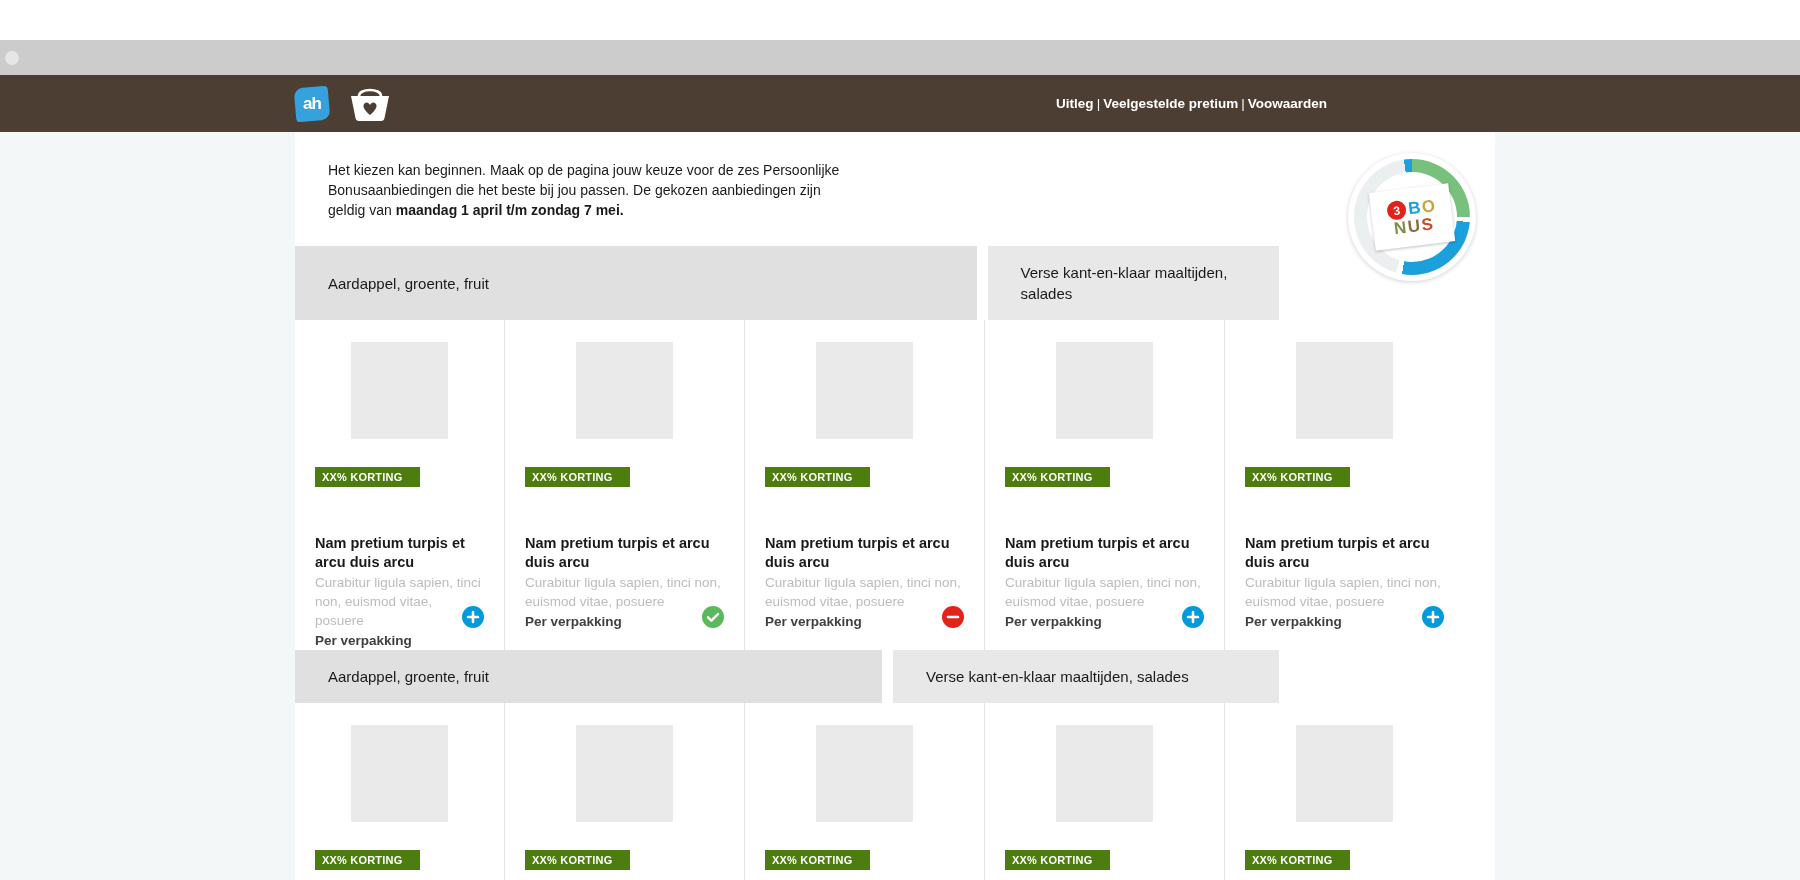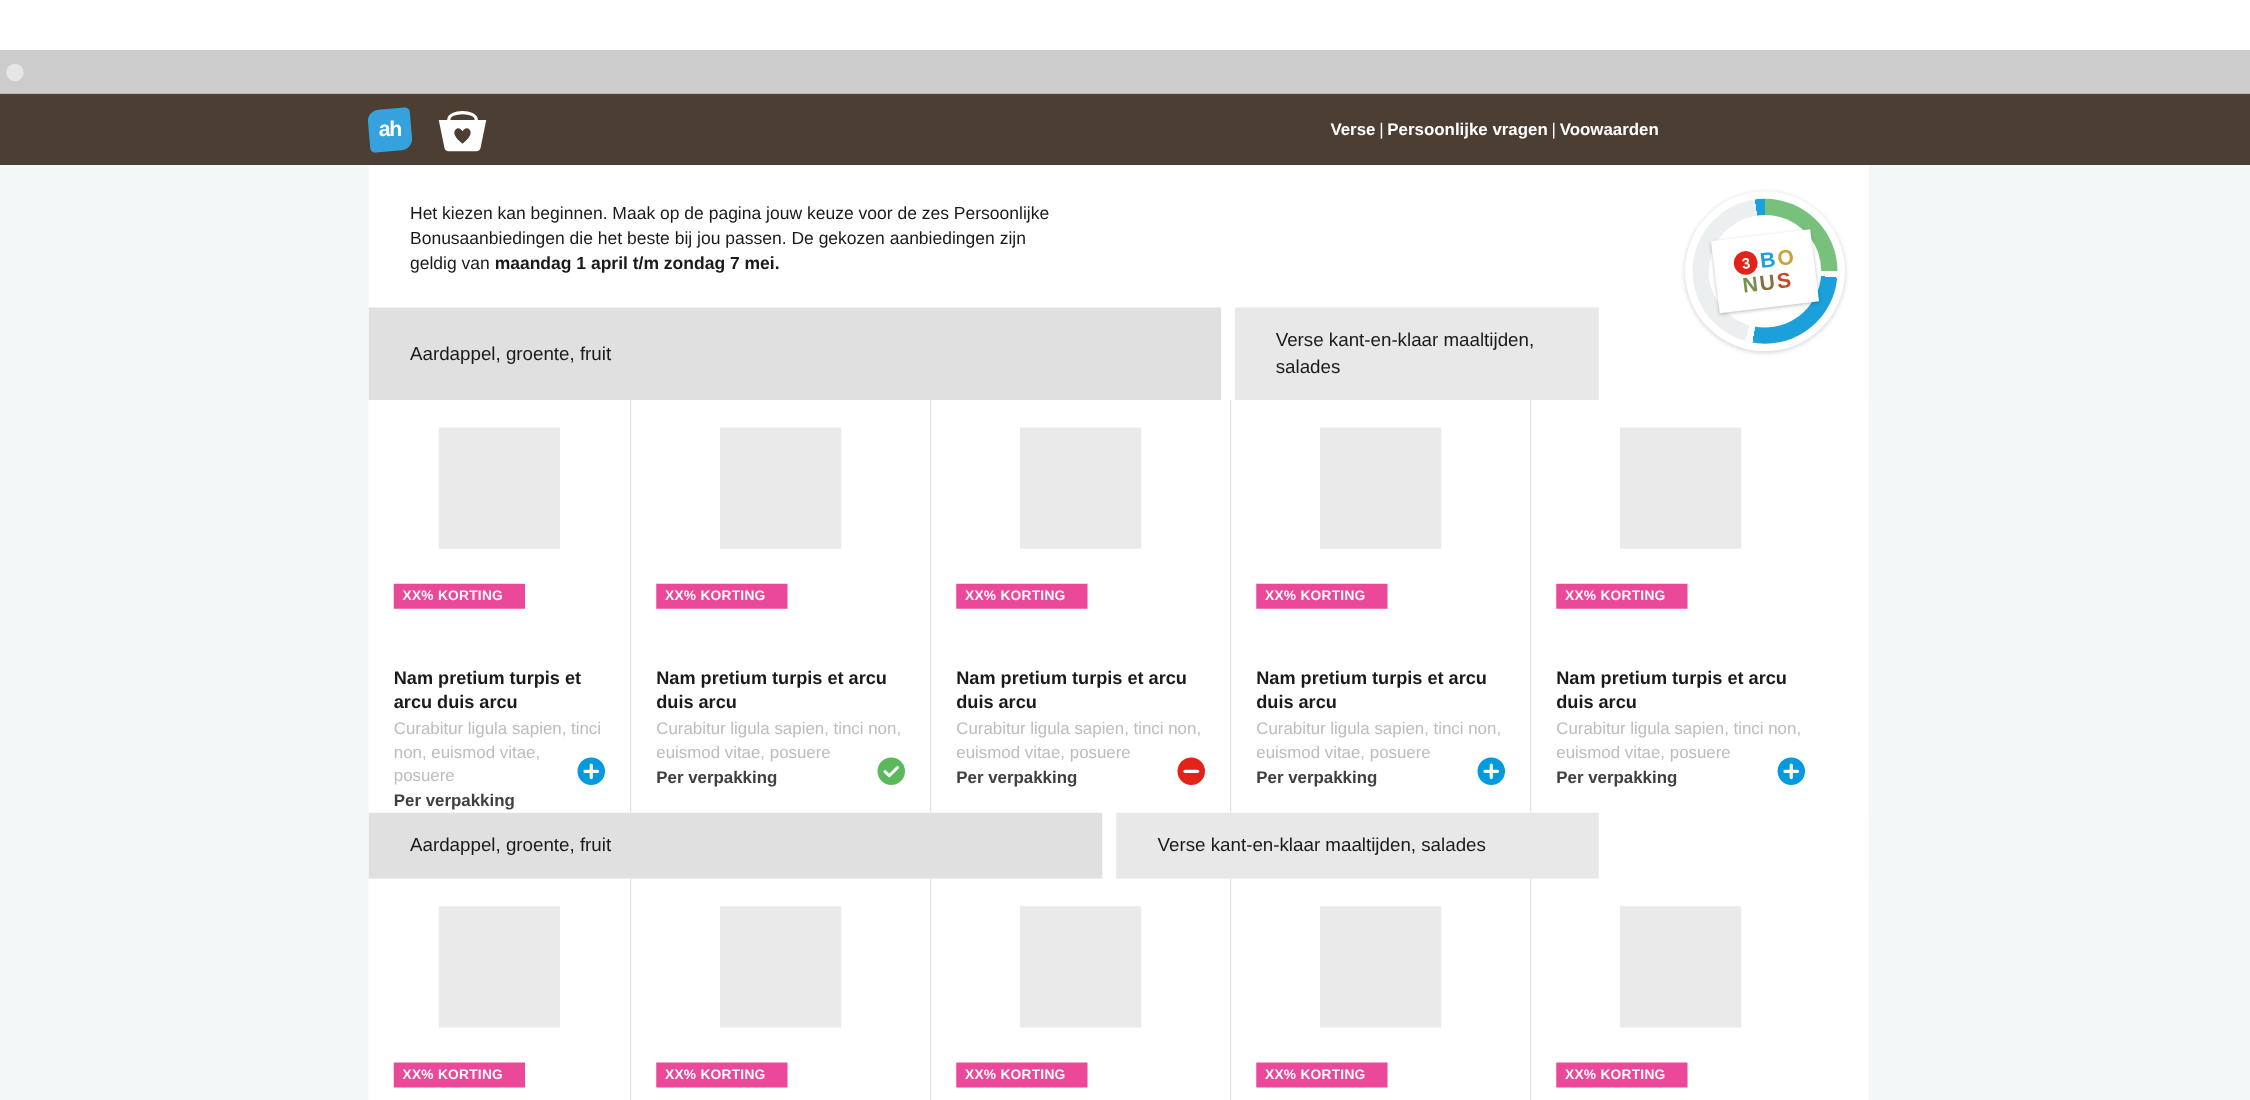--- a/index.html
+++ b/index.html
@@ -153,21 +153,21 @@
     background: #ffffff;
   }
   .prod-cell.first { border-left: none; }
   .prod-img {
     width: 97px; height: 97px;
     background: #eaeaea;
     margin: 0 auto 28px auto;
   }
   .badge {
     display: inline-block;
-    background: #ec4899; color: #ffffff;
+    background: #4d7c0f; color: #ffffff;
     font-size: 11px; font-weight: bold;
     padding: 4px 18px 4px 7px;
     letter-spacing: 0.2px;
     margin-bottom: 7px;
   }
   .p-title {
     font-size: 14.5px; font-weight: bold; color: #1a1a1a;
     line-height: 19px; margin-bottom: 1px; margin-top: 40px;
   }
   .p-desc {
@@ -209,21 +209,21 @@
         <svg viewBox="0 0 42 38" width="42" height="38">
           <path d="M10 11 C10 3, 32 3, 32 11" stroke="#ffffff" stroke-width="2.6" fill="none"></path>
           <path d="M2 11 H40 L35.5 33 Q35 36 32 36 H10 Q7 36 6.5 33 Z" fill="#ffffff"></path>
           <path d="M21 30 C15 25, 13 21, 15.5 18.5 C17.5 16.5, 20 18, 21 20
                    C22 18, 24.5 16.5, 26.5 18.5 C29 21, 27 25, 21 30 Z" fill="#4d3e34"></path>
         </svg>
       </span>
 
 
       <div class="navlinks">
-        <a href="#">Verse</a><span class="sep">|</span><a href="#">Persoonlijke vragen</a><span class="sep">|</span><a href="#">Voowaarden</a>
+        <a href="#">Uitleg</a><span class="sep">|</span><a href="#">Veelgestelde pretium</a><span class="sep">|</span><a href="#">Voowaarden</a>
       </div>
     </div>
   </div>
 
   <div class="bonus-badge">
     <div class="bonus-ring"></div>
     <div class="bonus-hole"></div>
     <div class="bonus-card">
       <div class="bonus-line1">
         <span class="bonus-num">3</span>

